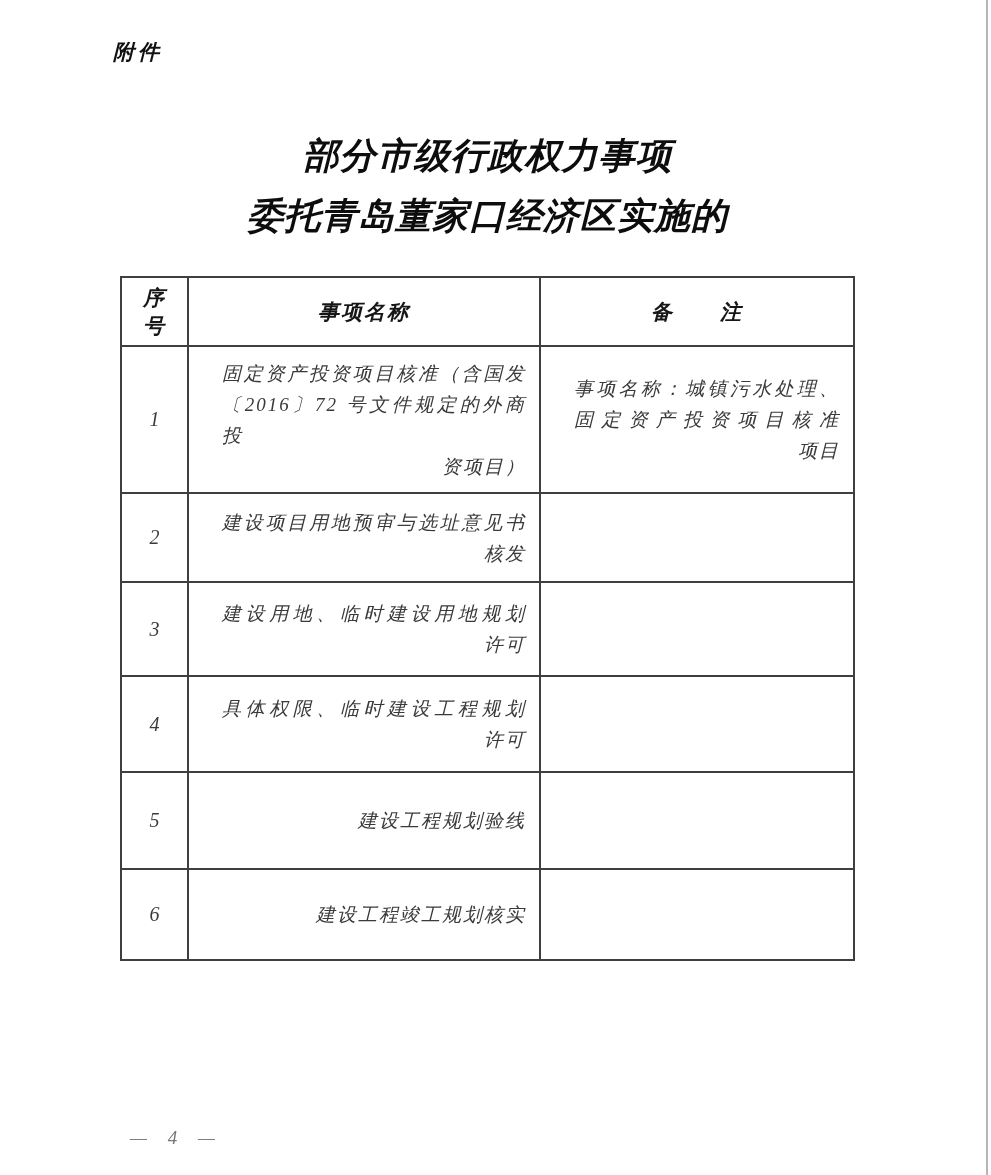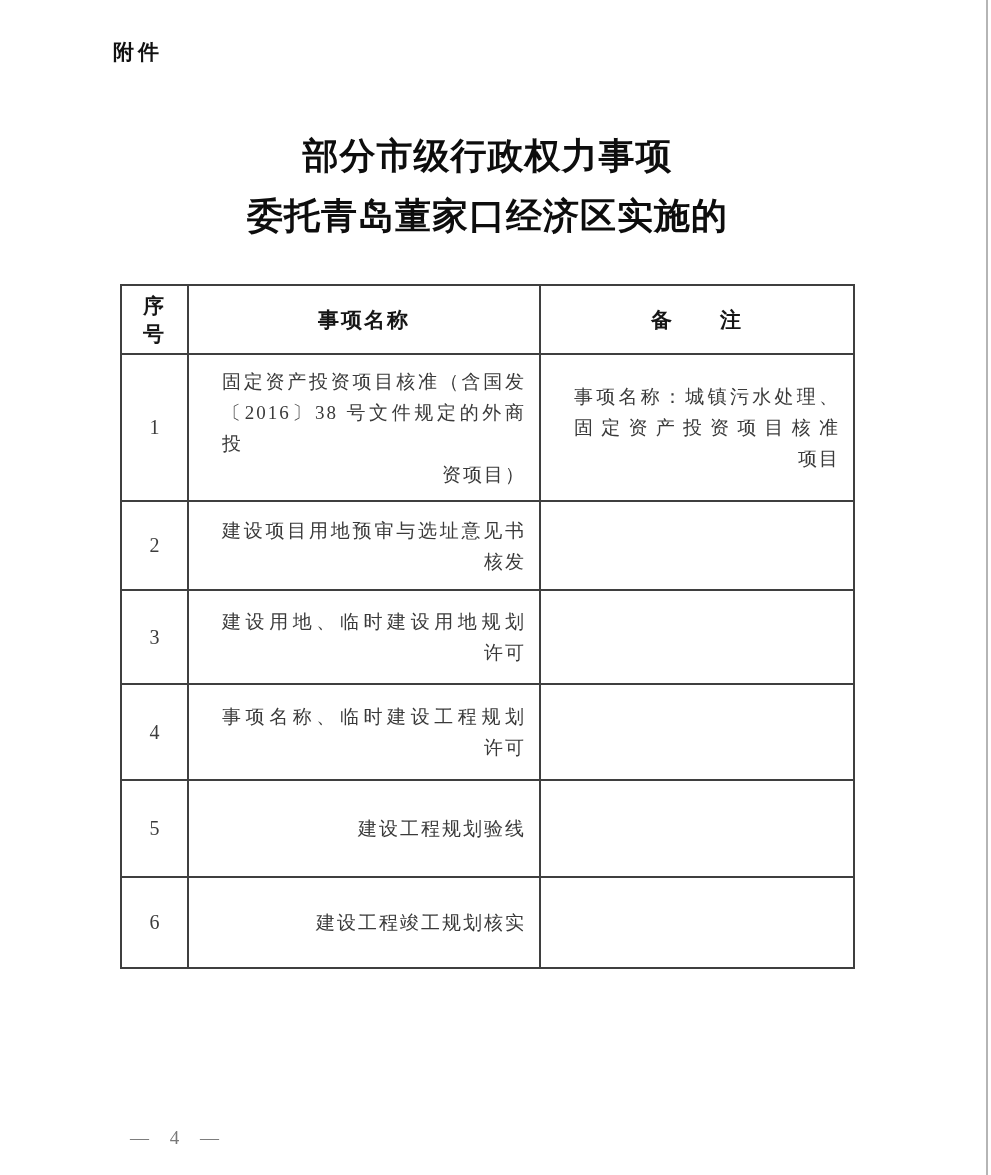--- a/index.html
+++ b/index.html
@@ -4,20 +4,21 @@
 <style>
   html, body { margin: 0; padding: 0; background: #ffffff; }
   .page {
     position: relative;
     width: 991px;
     height: 1175px;
     background: #ffffff;
     overflow: hidden;
     font-family: "Liberation Serif", "DejaVu Serif", serif;
     color: #2e2e2e;
+    font-style: italic;
   }
   .attachment-label {
     position: absolute;
     left: 113px;
     top: 38px;
     font-family: "Liberation Sans", "DejaVu Sans", sans-serif;
     font-weight: 700;
     font-size: 21px;
     letter-spacing: 4px;
     color: #111111;
@@ -32,21 +33,21 @@
     color: #0d0d0d;
   }
   .doc-title .tline {
     font-size: 36px;
     line-height: 60px;
     letter-spacing: 1px;
   }
   .authority-table {
     position: absolute;
     left: 120px;
-    top: 284px;
+    top: 276px;
     width: 733px;
     border-collapse: collapse;
     table-layout: fixed;
   }
   .authority-table col.c-no { width: 67px; }
   .authority-table col.c-name { width: 352px; }
   .authority-table col.c-remark { width: 314px; }
   .authority-table th, .authority-table td {
     border: 2px solid #3f3f3f;
     padding: 0 13px;
@@ -126,21 +127,21 @@
         <tr class="h-head">
       <th>序号</th>
       <th>事项名称</th>
       <th>备　　注</th>
     </tr>
 
     <tr class="h-r1">
       <td class="no-cell">1</td>
       <td class="text-cell">
         <div class="bline just">固定资产投资项目核准（含国发</div>
-        <div class="bline just">〔2016〕38 号文件规定的外商投</div>
+        <div class="bline just">〔2016〕72 号文件规定的外商投</div>
         <div class="bline">资项目）</div>
       </td>
       <td class="text-cell">
         <div class="bline just">事项名称：城镇污水处理、</div>
         <div class="bline just">固定资产投资项目核准</div>
         <div class="bline">项目</div>
       </td>
     </tr>
 
     <tr class="h-r2">
@@ -157,21 +158,21 @@
       <td class="text-cell">
         <div class="bline just">建设用地、临时建设用地规划</div>
         <div class="bline">许可</div>
       </td>
       <td class="text-cell"></td>
     </tr>
 
     <tr class="h-r4">
       <td class="no-cell">4</td>
       <td class="text-cell">
-        <div class="bline just">事项名称、临时建设工程规划</div>
+        <div class="bline just">具体权限、临时建设工程规划</div>
         <div class="bline">许可</div>
       </td>
       <td class="text-cell"></td>
     </tr>
 
     <tr class="h-r5">
       <td class="no-cell">5</td>
       <td class="text-cell">
         <div class="bline">建设工程规划验线</div>
       </td>

